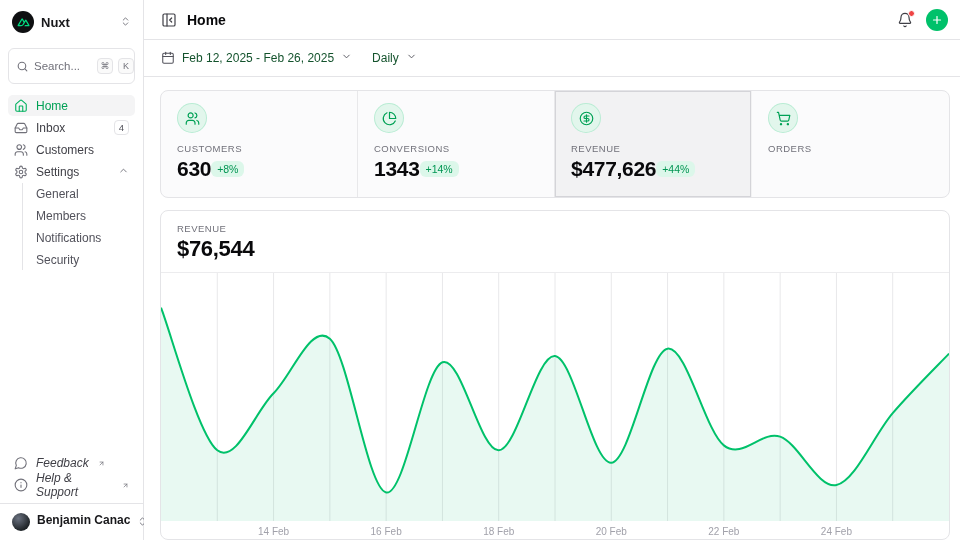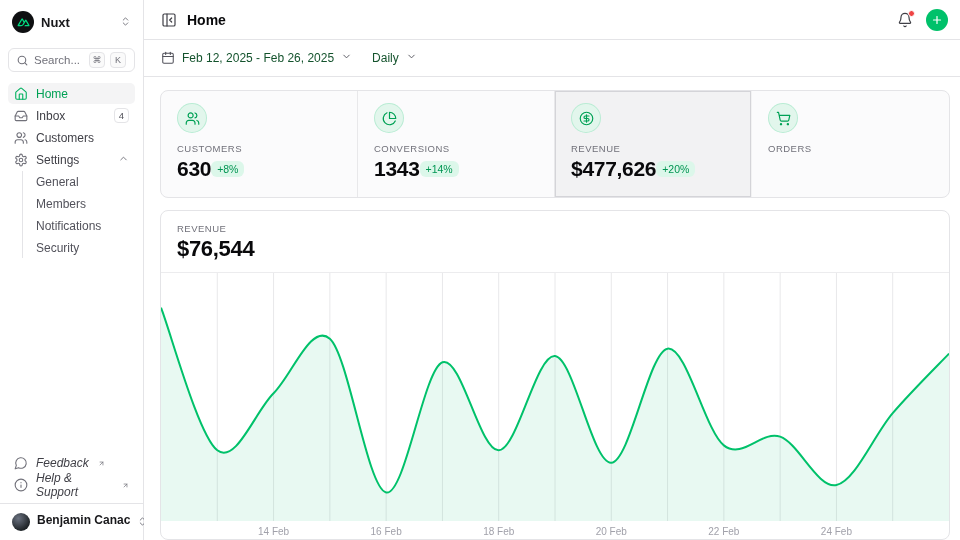--- a/index.html
+++ b/index.html
@@ -6,21 +6,21 @@
   html,body { width:960px; height:540px; overflow:hidden; background:#fff;
     font-family:"Liberation Sans", sans-serif; color:#18181b; }
   .app { display:flex; width:960px; height:540px; }
 
   
   aside { width:144px; flex:0 0 144px; border-right:1px solid #e4e4e7; display:flex; flex-direction:column; background:#fff; }
   .ws-row { display:flex; align-items:center; gap:7px; margin:9px 8px 0; padding:2px 4px; border-radius:6px; cursor:pointer; }
   .ws-logo { width:22px; height:22px; border-radius:50%; background:#0e0f11; display:flex; align-items:center; justify-content:center; flex:0 0 22px; }
   .ws-name { font-size:13px; font-weight:700; color:#18181b; }
   .ws-row .updown { margin-left:auto; color:#71717a; }
-  .search-box { margin:13px 8px 0; display:flex; align-items:center; gap:5px; border:1px solid #e4e4e7; border-radius:6px; height:24px; padding:0 8px 0 7px; background:#fff; }
+  .search-box { margin:13px 8px 0; display:flex; align-items:center; gap:5px; border:1px solid #e4e4e7; border-radius:6px; height:36px; padding:0 0 0 7px; background:#fff; }
   .search-box svg { color:#71717a; flex:0 0 auto; }
   .search-box input { border:0; outline:0; min-width:0; width:100%; font-size:11.5px; color:#3f3f46; background:transparent; font-family:inherit; }
   .search-box input::placeholder { color:#71717a; }
   .kbd { font-size:9px; color:#71717a; border:1px solid #e4e4e7; border-radius:4px; background:#fafafa; height:16px; min-width:16px; display:flex; align-items:center; justify-content:center; padding:0 2px; }
   nav { padding:11px 8px 0; display:flex; flex-direction:column; gap:1px; }
   .nav-item { display:flex; align-items:center; gap:8px; height:21px; padding:0 6px; border-radius:5px; font-size:12px; font-weight:500; color:#3f3f46; cursor:pointer; }
   .nav-item svg { color:#71717a; flex:0 0 auto; }
   .nav-item.active { background:#f4f4f5; color:#00a155; }
   .nav-item.active svg { color:#00b15f; }
   .badge-count { margin-left:auto; font-size:9.5px; font-weight:500; border:1px solid #e4e4e7; border-radius:4px; padding:0 4px; height:15px; line-height:14px; color:#52525b; background:#fff; }
@@ -276,21 +276,21 @@
           <span class="icon-circle">
             <svg width="15" height="15" viewBox="0 0 24 24" fill="none" stroke="currentColor" stroke-width="1.9" stroke-linecap="round" stroke-linejoin="round">
                 <circle cx="12" cy="12" r="10"></circle>
                 <path d="M16 8h-6a2 2 0 1 0 0 4h4a2 2 0 1 1 0 4H8"></path>
                 <path d="M12 18V6"></path>
               </svg>
           </span>
           <div class="stat-label">REVENUE</div>
           <div class="stat-value-row">
             <span class="stat-value">$477,626</span>
-            <span class="pct">+20%</span>
+            <span class="pct">+44%</span>
           </div>
         </div>
         <div class="stat">
           <span class="icon-circle">
             <svg width="15" height="15" viewBox="0 0 24 24" fill="none" stroke="currentColor" stroke-width="1.9" stroke-linecap="round" stroke-linejoin="round">
                 <circle cx="8" cy="21" r="1"></circle>
                 <circle cx="19" cy="21" r="1"></circle>
                 <path d="M2.05 2.05h2l2.66 12.42a2 2 0 0 0 2 1.58h9.78a2 2 0 0 0 1.95-1.57l1.65-7.43H5.12"></path>
               </svg>
           </span>

